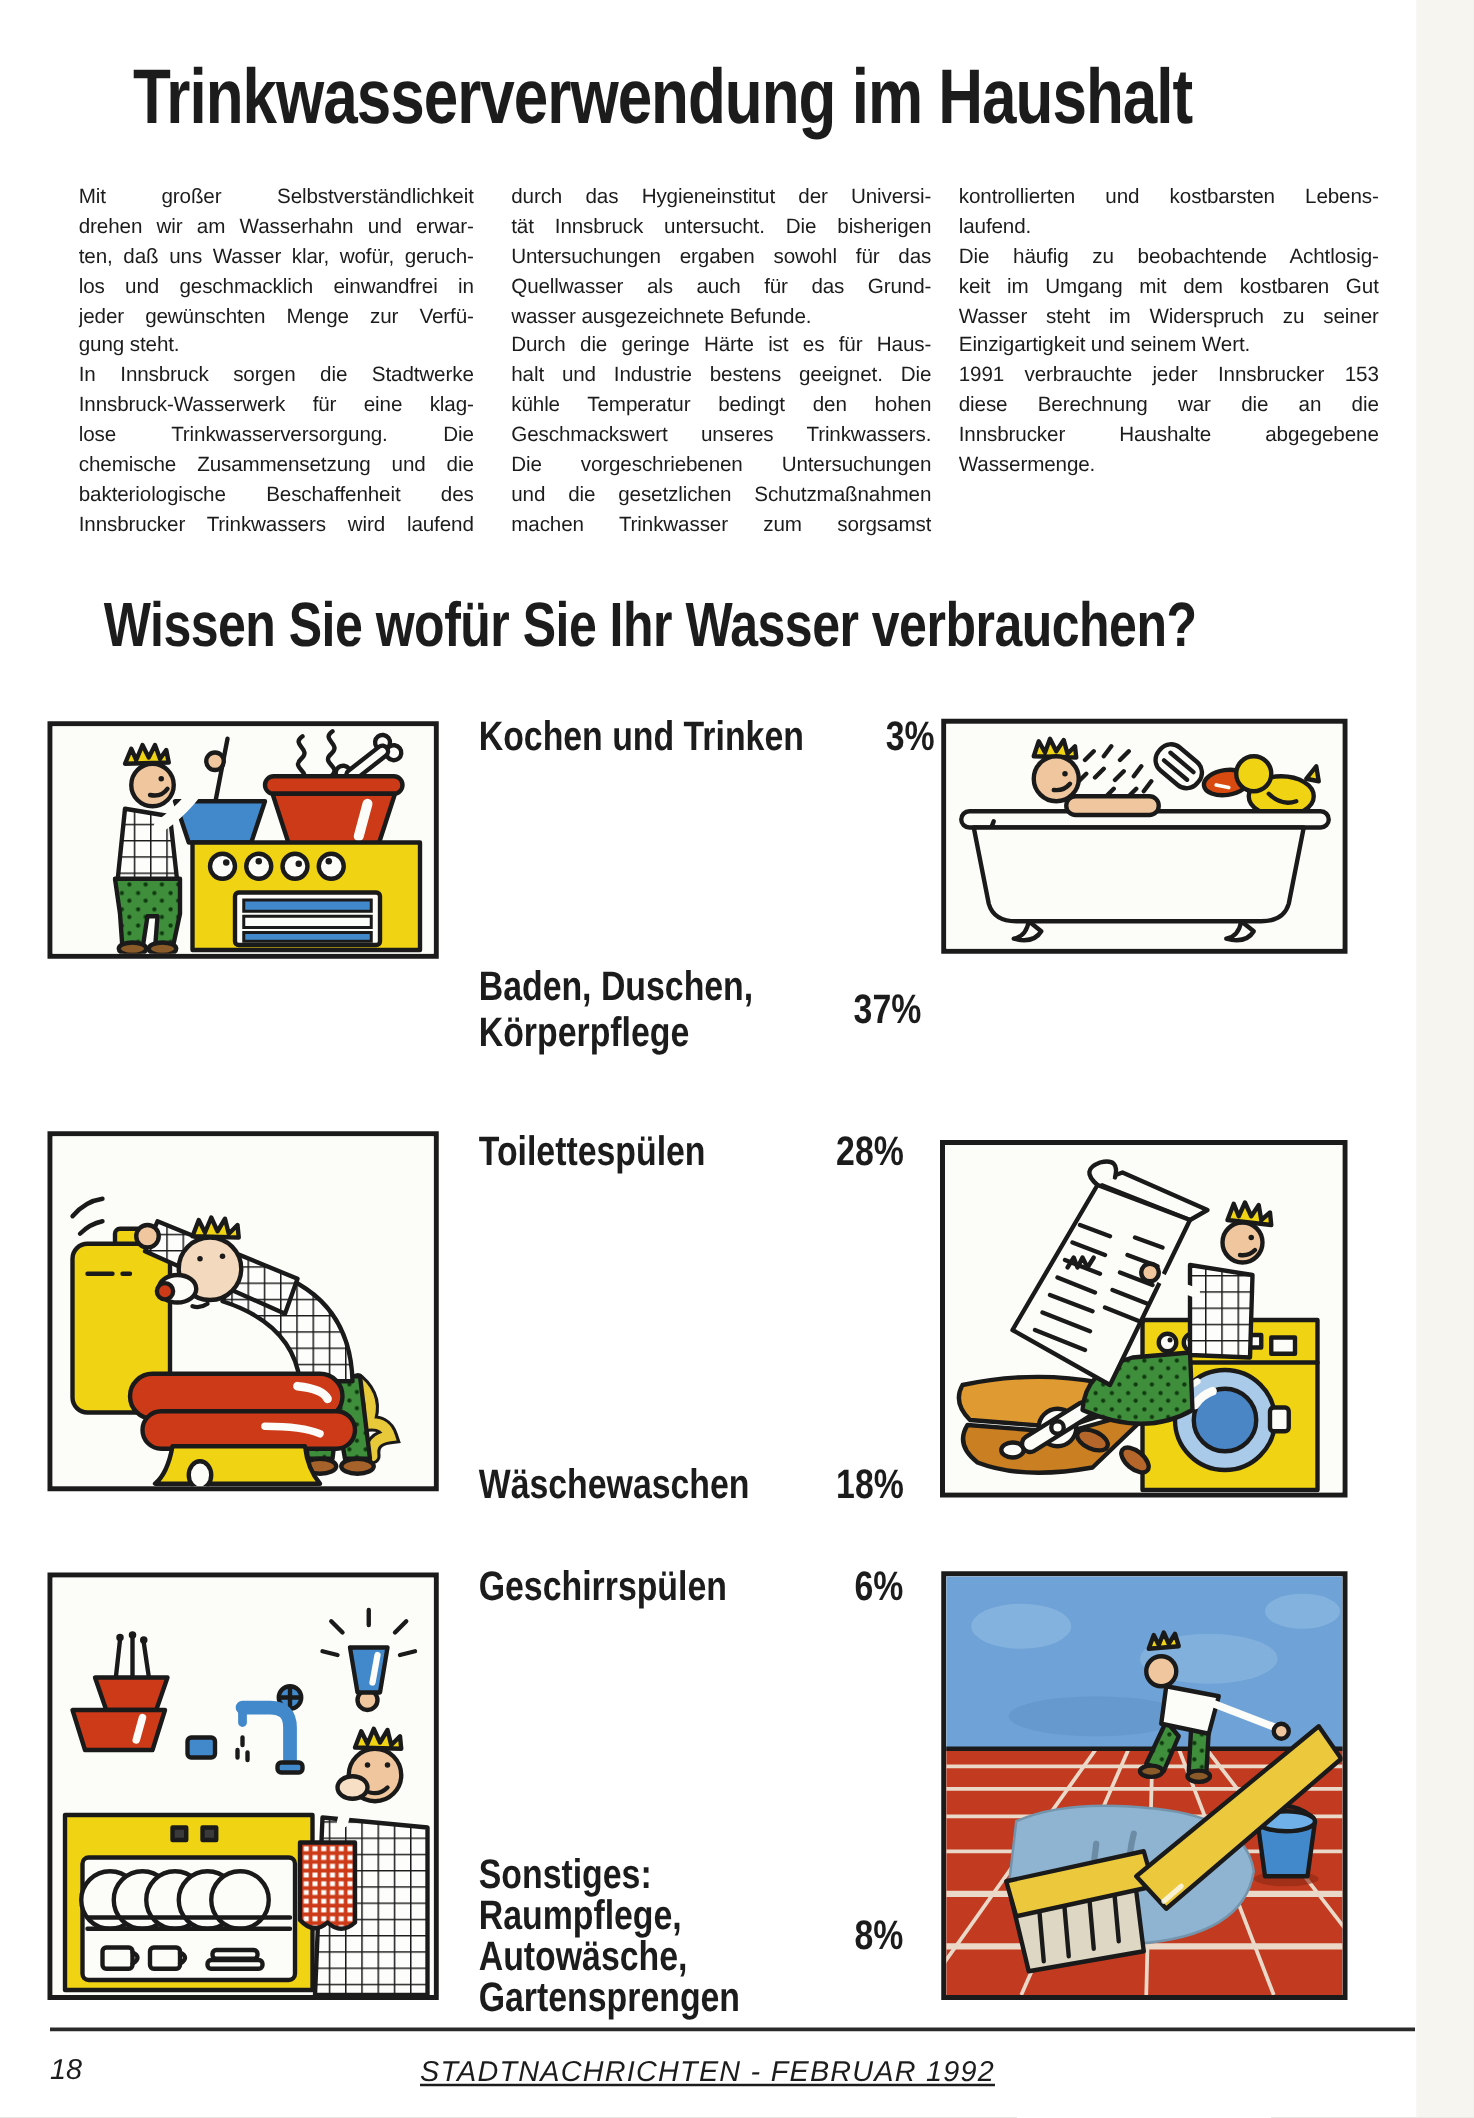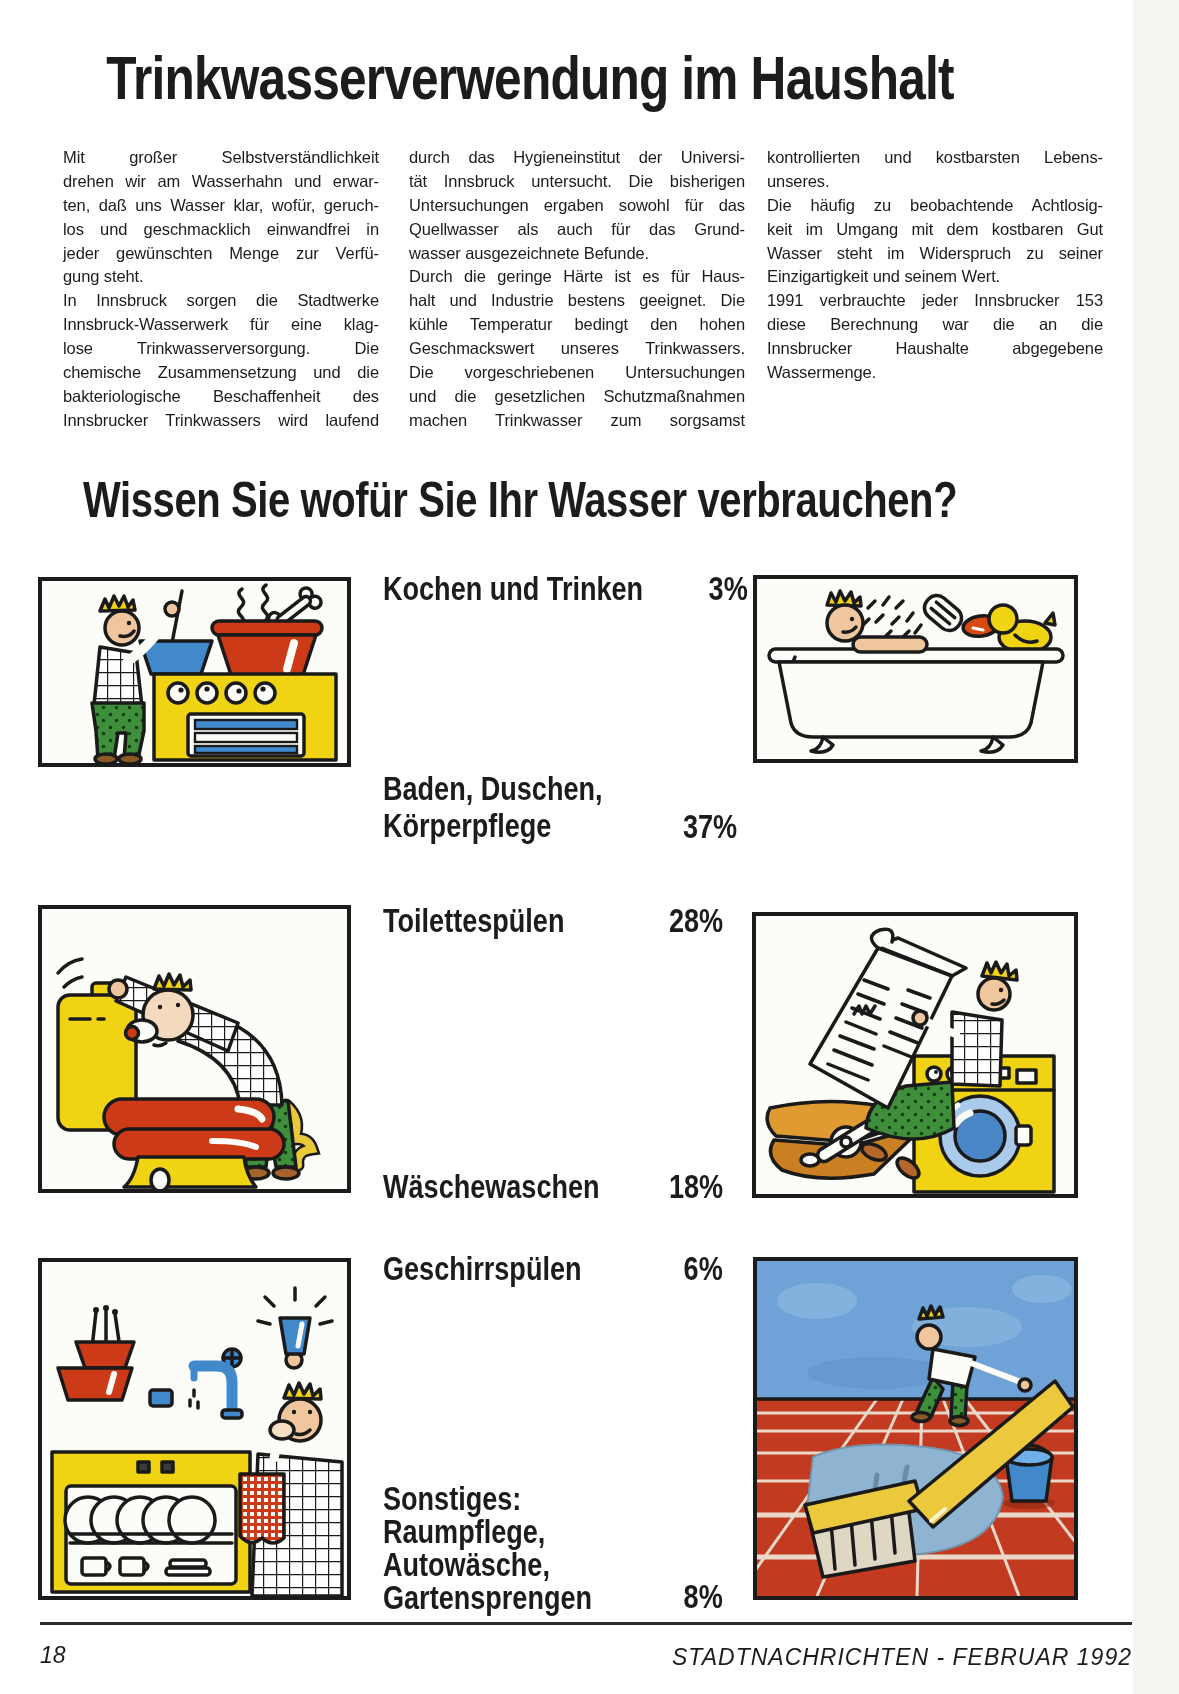--- a/index.html
+++ b/index.html
@@ -19,30 +19,30 @@
   .fig svg{display:block;width:100%;height:100%;}
   svg .ol{stroke:#1a1a1a;stroke-width:3.5;stroke-linejoin:round;stroke-linecap:round;}
   svg .ln{fill:none;stroke:#1a1a1a;stroke-width:3.5;stroke-linejoin:round;stroke-linecap:round;}
   .f1{left:38px;top:577px;width:313px;height:190px;}
   .f2{left:753px;top:575px;width:325px;height:188px;}
   .f3{left:38px;top:905px;width:313px;height:288px;}
   .f4{left:752px;top:912px;width:326px;height:286px;}
   .f5{left:38px;top:1258px;width:313px;height:342px;}
   .f6{left:753px;top:1257px;width:325px;height:343px;}
   .lblrow{position:absolute;left:383px;width:340px;display:flex;justify-content:space-between;
-    align-items:flex-end;font-weight:bold;font-size:33px;line-height:34px;}
+    align-items:center;font-weight:bold;font-size:33px;line-height:34px;}
   .lblrow .lines{display:flex;flex-direction:column;}
   .lbl{display:block;white-space:nowrap;transform:scaleX(.82);transform-origin:left bottom;}
   .pct{white-space:nowrap;transform:scaleX(.82);transform-origin:right bottom;}
   .r0{top:572px;} .r1{top:770px;gap:20px;} .r2{top:904px;gap:21px;} .r3{top:1170px;} .r4{top:1252px;} .r5{top:1482px;}
   .r1 .lbl{line-height:37px;} .r5 .lbl{line-height:33px;}
   .rule{position:absolute;left:40px;top:1622px;width:1092px;height:3px;background:#2a2a2a;}
   .pageno{position:absolute;left:40px;top:1642px;font-size:23px;font-style:italic;}
-  .pub{position:absolute;left:0;top:1644px;width:1132px;text-align:right;font-size:23px;
-    font-style:italic;letter-spacing:1px;}
+  .pub{position:absolute;left:0;top:1644px;width:1132px;text-align:center;font-size:23px;
+    font-style:italic;letter-spacing:1px;text-decoration:underline;}
 </style>
 </head>
 <body>
 
 <div class="page">
   <div class="edge"></div>
 
   <div class="h1">Trinkwasserverwendung im Haushalt</div>
 
   <div class="col c1">
@@ -70,21 +70,21 @@
     <div class="tl">halt und Industrie bestens geeignet. Die</div>
     <div class="tl">kühle Temperatur bedingt den hohen</div>
     <div class="tl">Geschmackswert unseres Trinkwassers.</div>
     <div class="tl">Die vorgeschriebenen Untersuchungen</div>
     <div class="tl">und die gesetzlichen Schutzmaßnahmen</div>
     <div class="tl">machen Trinkwasser zum sorgsamst</div>
   </div>
 
   <div class="col c3">
     <div class="tl">kontrollierten und kostbarsten Lebens-</div>
-    <div class="tl end">unseres.</div>
+    <div class="tl end">laufend.</div>
     <div class="tl">Die häufig zu beobachtende Achtlosig-</div>
     <div class="tl">keit im Umgang mit dem kostbaren Gut</div>
     <div class="tl">Wasser steht im Widerspruch zu seiner</div>
     <div class="tl end">Einzigartigkeit und seinem Wert.</div>
     <div class="tl">1991 verbrauchte jeder Innsbrucker 153</div>
     <div class="tl">diese Berechnung war die an die</div>
     <div class="tl">Innsbrucker Haushalte abgegebene</div>
     <div class="tl end">Wassermenge.</div>
   </div>
 

